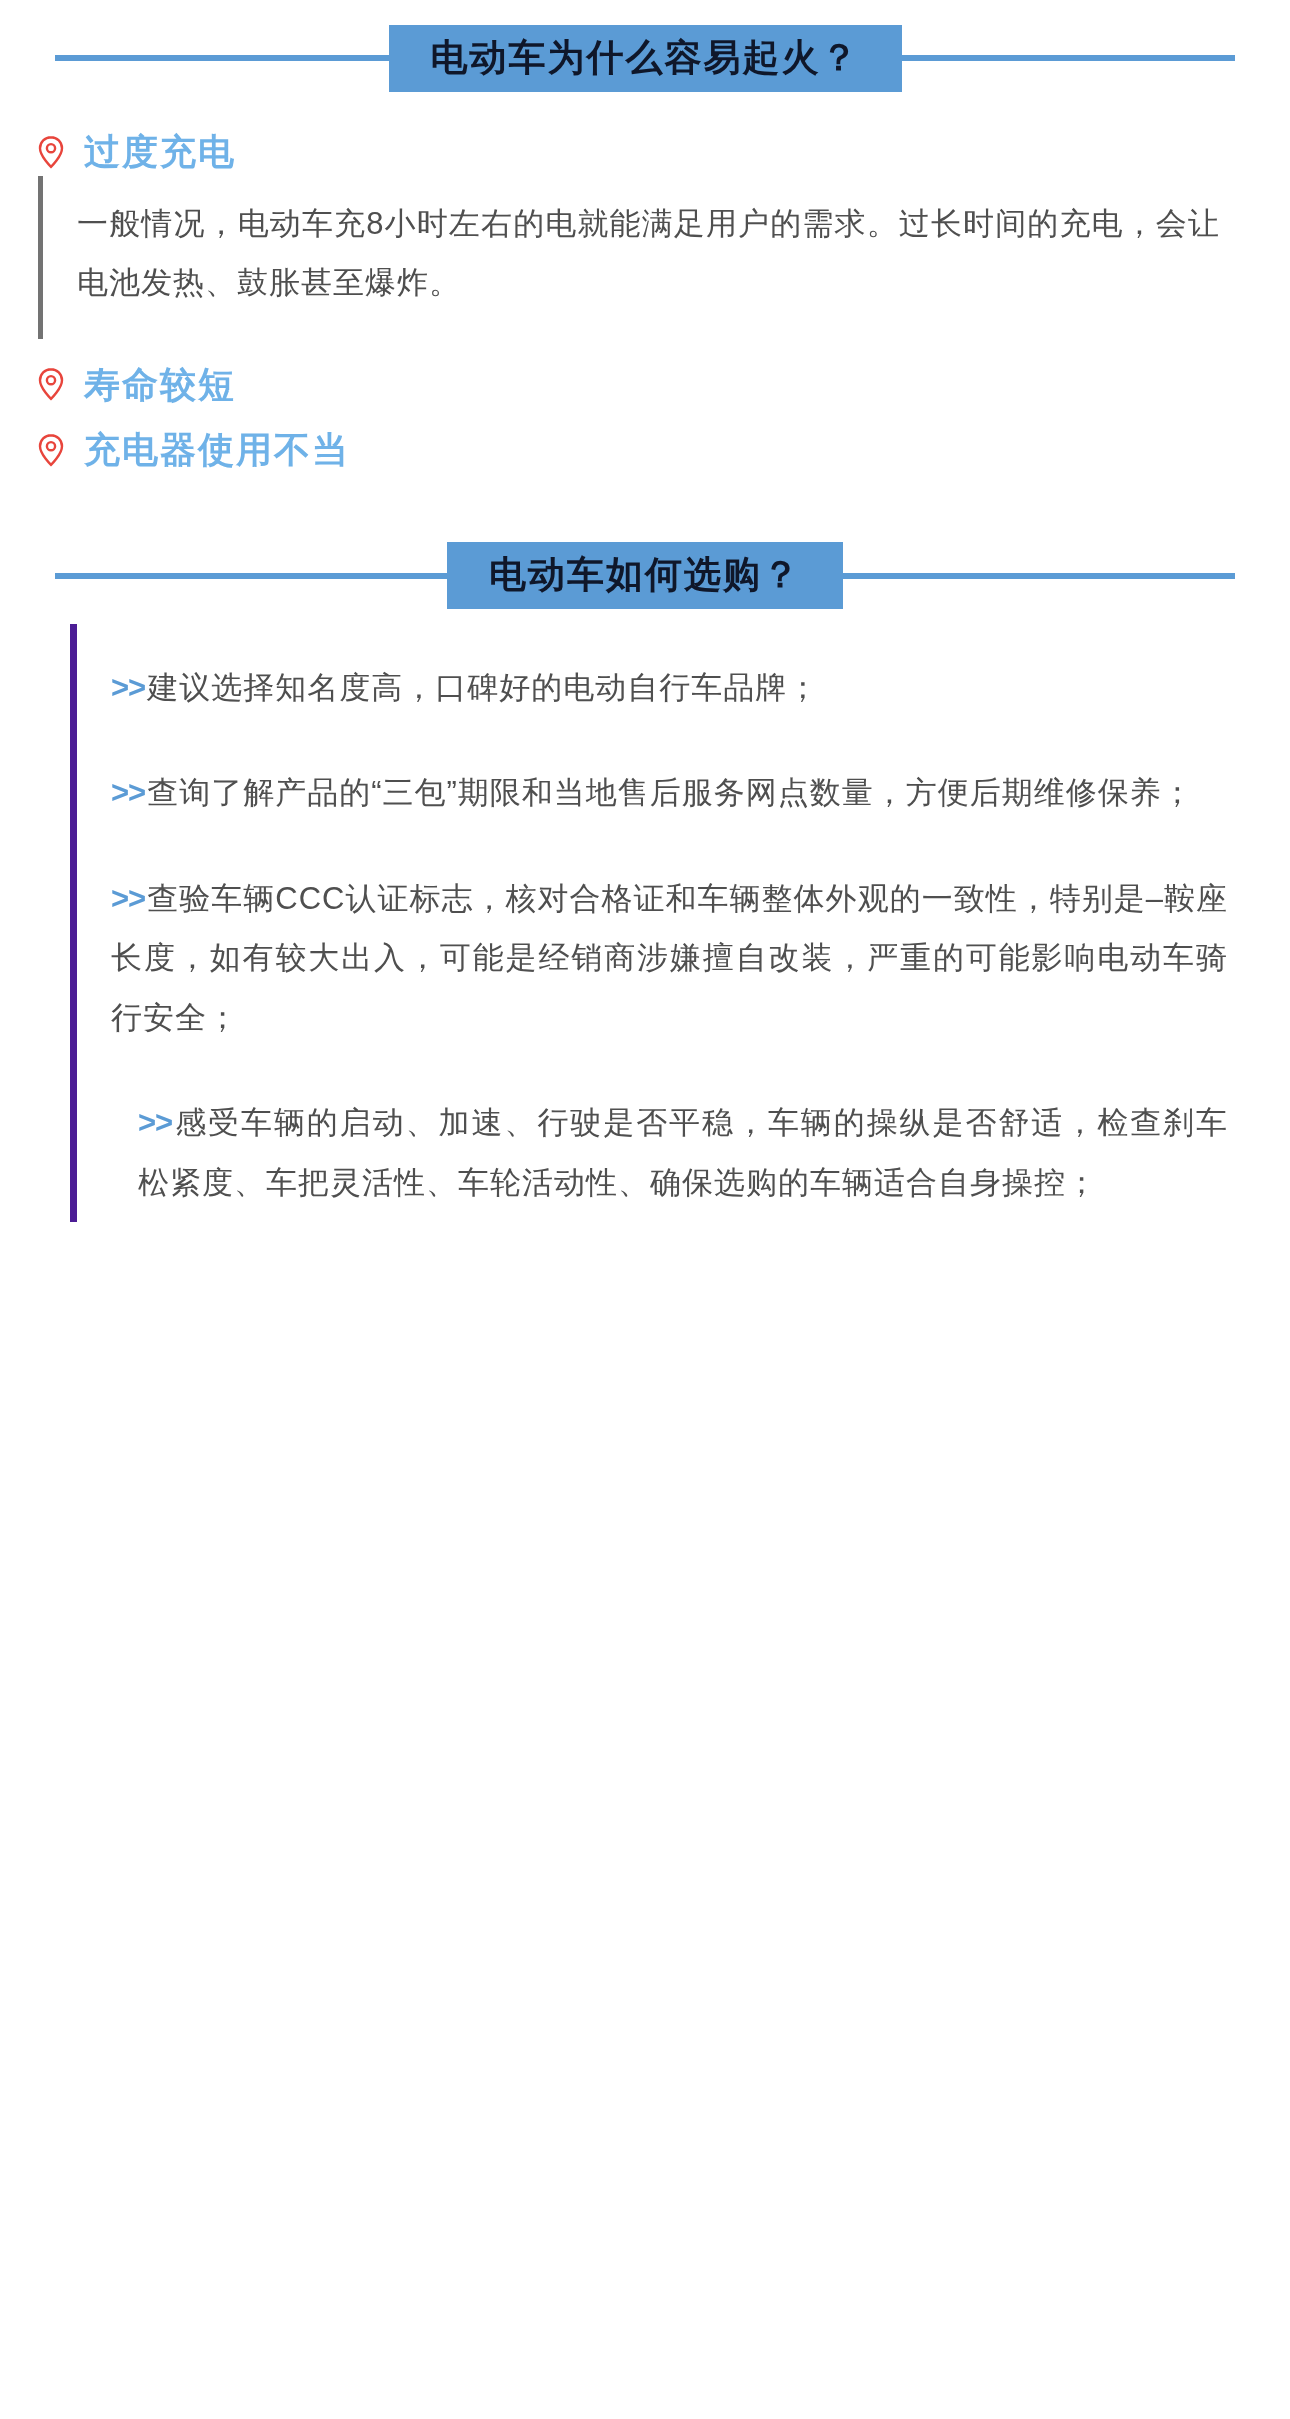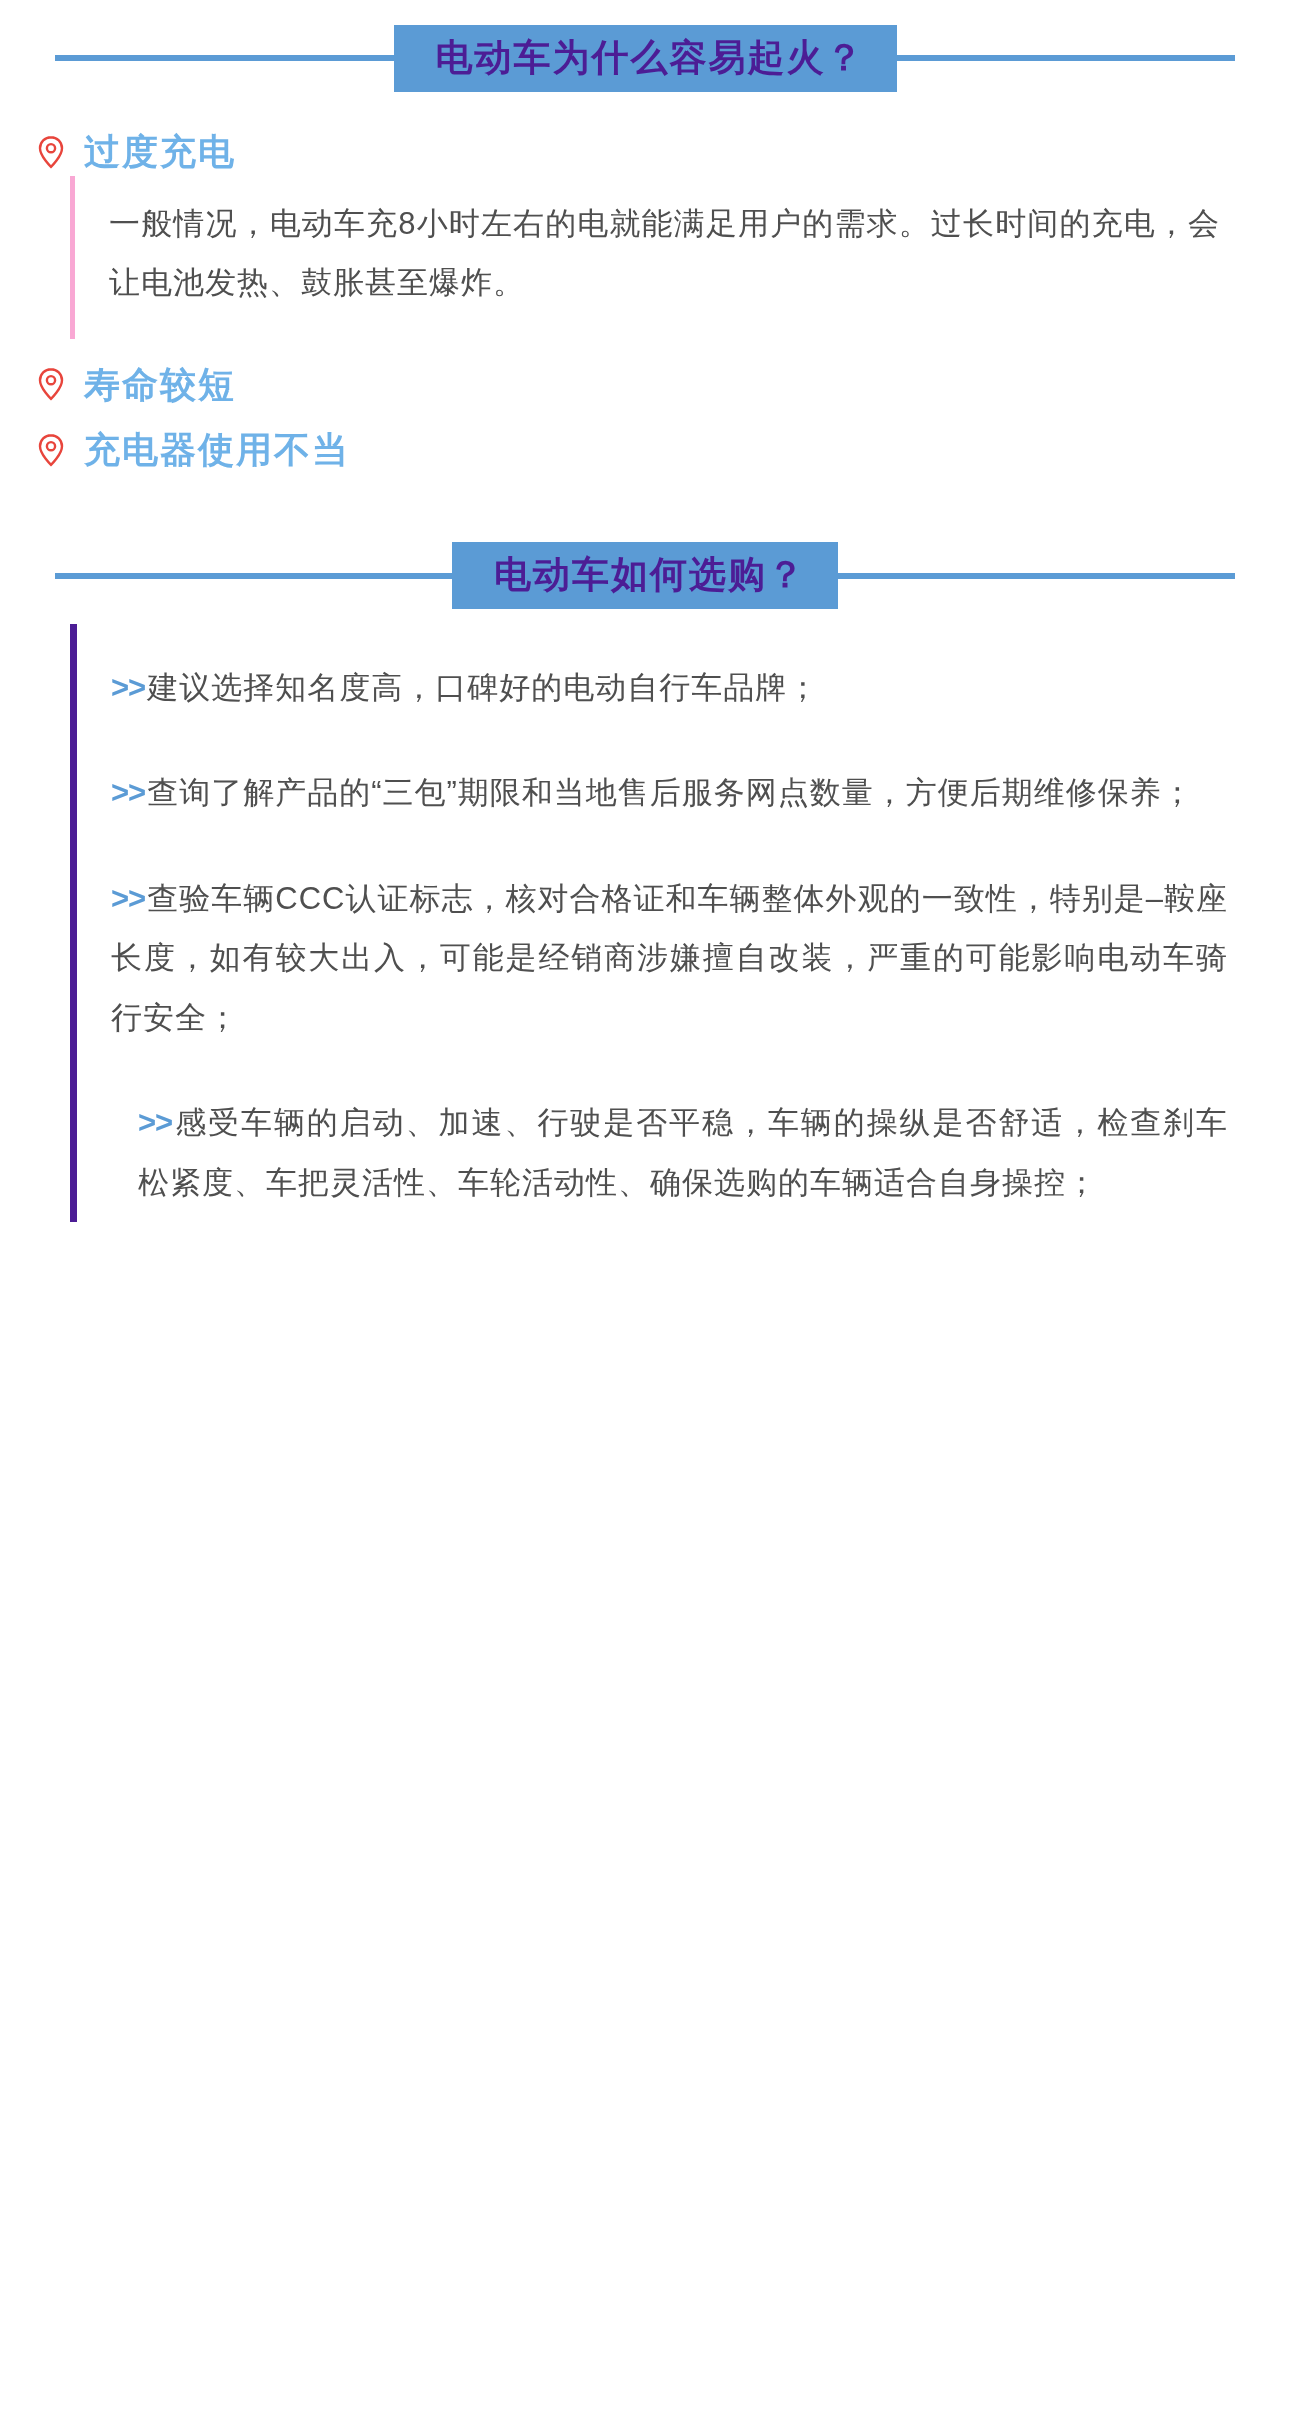--- a/index.html
+++ b/index.html
@@ -35,25 +35,25 @@
     left: 55px;
     right: 55px;
     top: 50%;
     height: 6px;
     background: #5b9bd5;
     transform: translateY(-50%);
   }
   .section-head .title {
     position: relative;
     background: #5b9bd5;
-    color: #4c1d95;
+    color: #0f172a;
     font-size: 37px;
     font-weight: bold;
     letter-spacing: 2px;
-    padding: 14px 32px 16px 42px;
+    padding: 14px 42px 16px 42px;
     line-height: 1;
     white-space: nowrap;
   }
 
   
   .reason {
     position: relative;
     margin: 0 0 0 0;
     padding-left: 0;
   }
@@ -73,22 +73,22 @@
     display: block;
   }
   .reason-title {
     color: #6fb2e8;
     font-size: 36px;
     font-weight: bold;
     letter-spacing: 2px;
     line-height: 1.1;
   }
   .reason-body {
-    border-left: 5px solid #f9a8d4;
-    margin-left: 70px;
+    border-left: 5px solid #737373;
+    margin-left: 38px;
     padding: 18px 70px 26px 34px;
     font-size: 31px;
     line-height: 1.92;
     color: #4f4f4f;
     letter-spacing: 1px;
     text-align: justify;
   }
 
   
   .buy-wrap {

